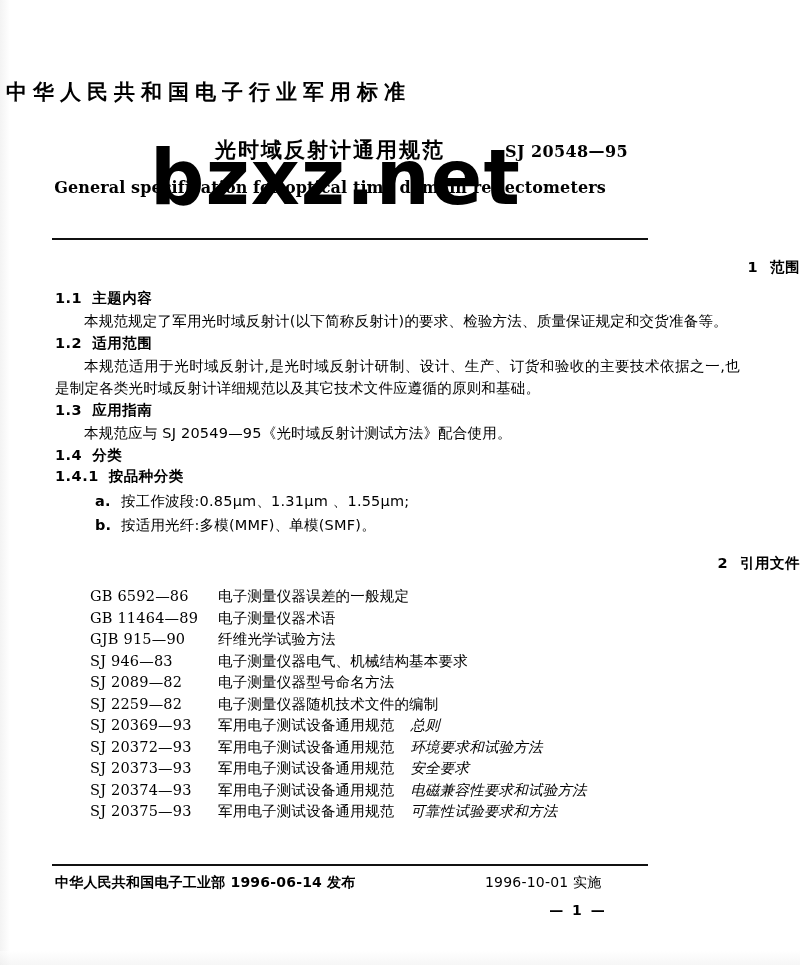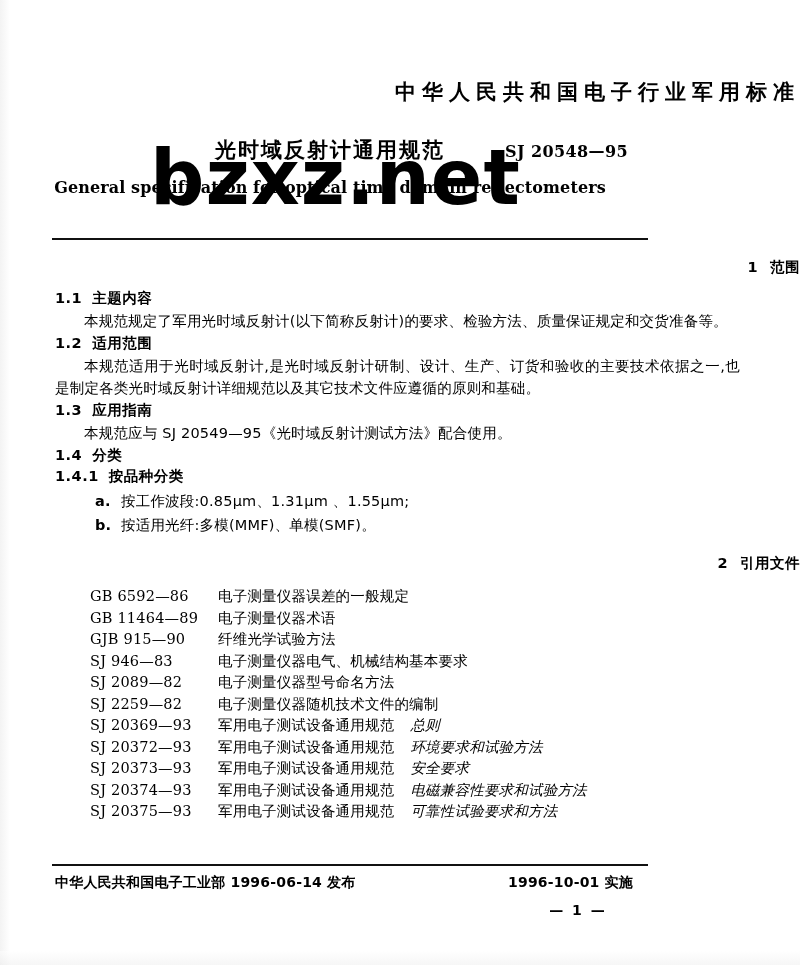--- a/index.html
+++ b/index.html
@@ -53,21 +53,21 @@
   }
 
   .layer { position: relative; z-index: 2; }
 
   
   .masthead {
     position: absolute;
     top: 78px;
     left: 0;
     width: 800px;
-    text-align: right;
+    text-align: left;
     font-family: "DejaVu Sans", "Liberation Sans", sans-serif;
     font-size: 21px;
     font-weight: 700;
     letter-spacing: 6px;
     padding-left: 6px;
     box-sizing: border-box;
   }
 
   .title-row {
     position: absolute;
@@ -222,24 +222,24 @@
   .footer-left {
     position: absolute;
     left: 55px;
     top: 0;
     font-size: 14px;
     font-weight: 700;
     letter-spacing: .2px;
   }
   .footer-right {
     position: absolute;
-    left: 508px;
+    left: 485px;
     top: 0;
     font-size: 14px;
-    font-weight: 700;
+    font-weight: 400;
     letter-spacing: .2px;
   }
   .page-num {
     position: absolute;
     left: 508px;
     top: 28px;
     width: 140px;
     text-align: center;
     font-size: 14px;
     font-weight: 700;

